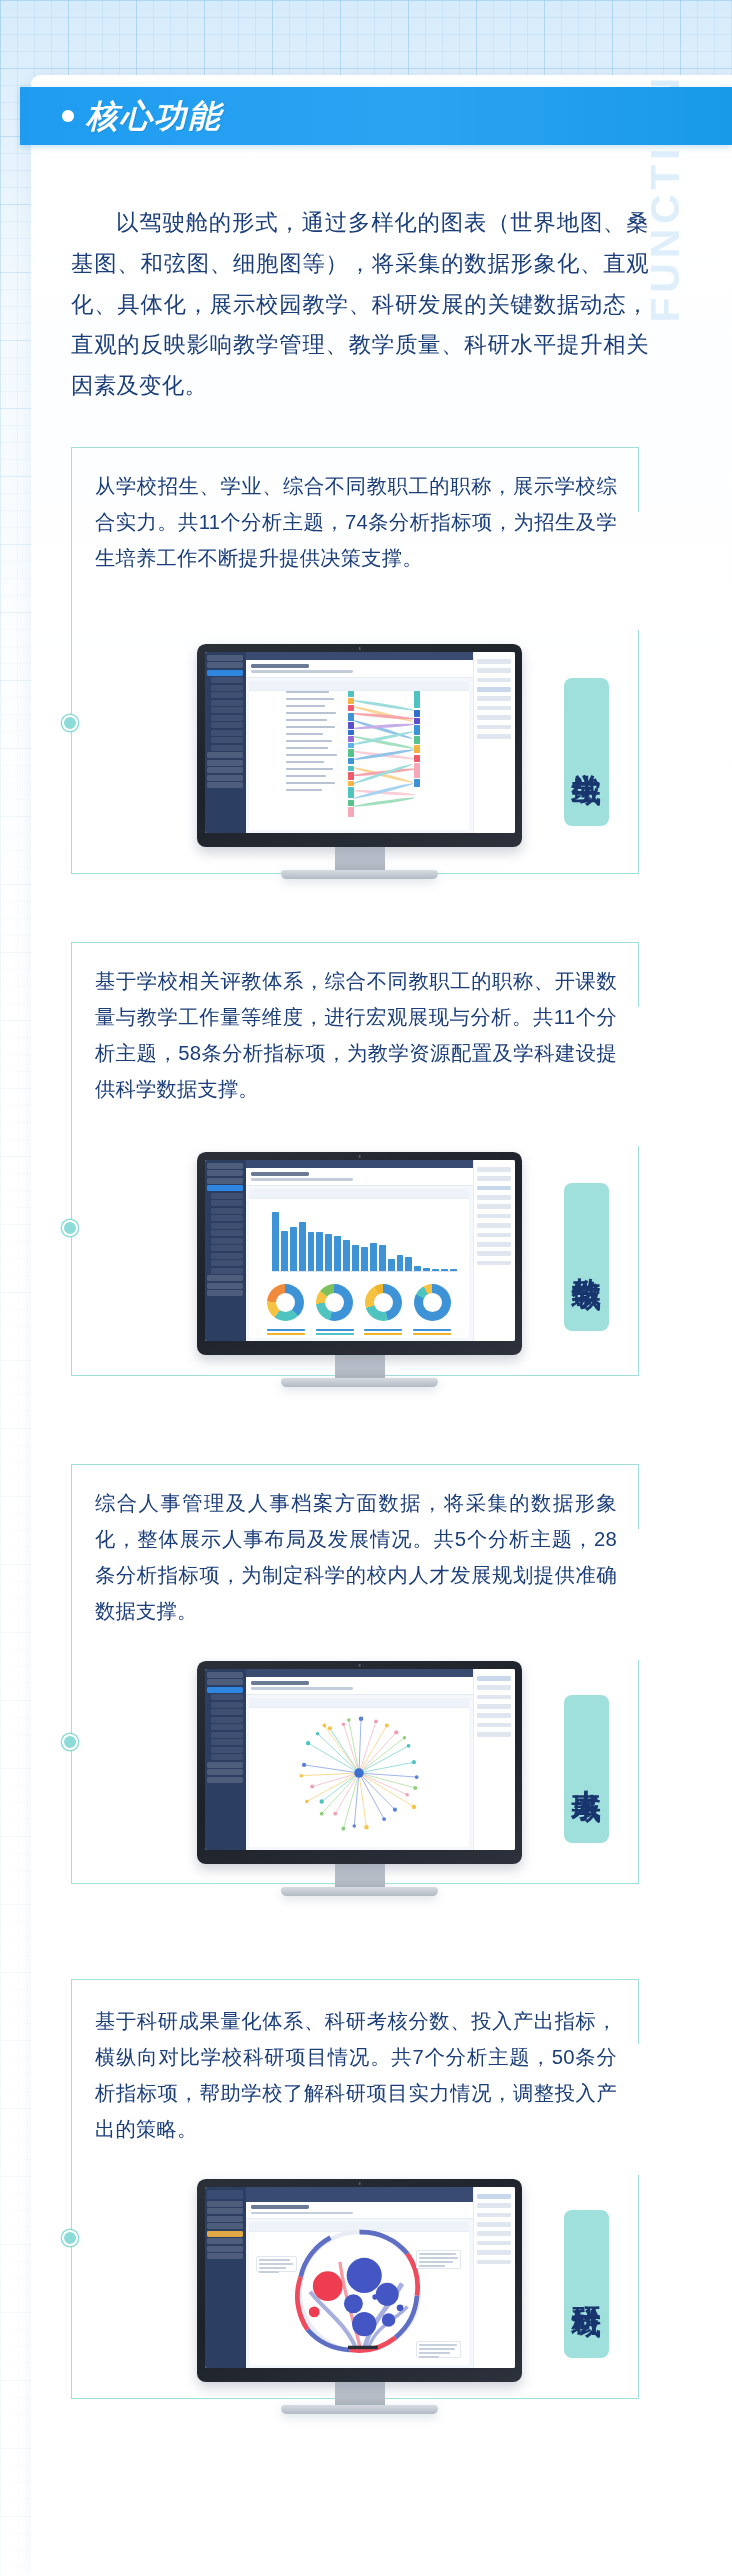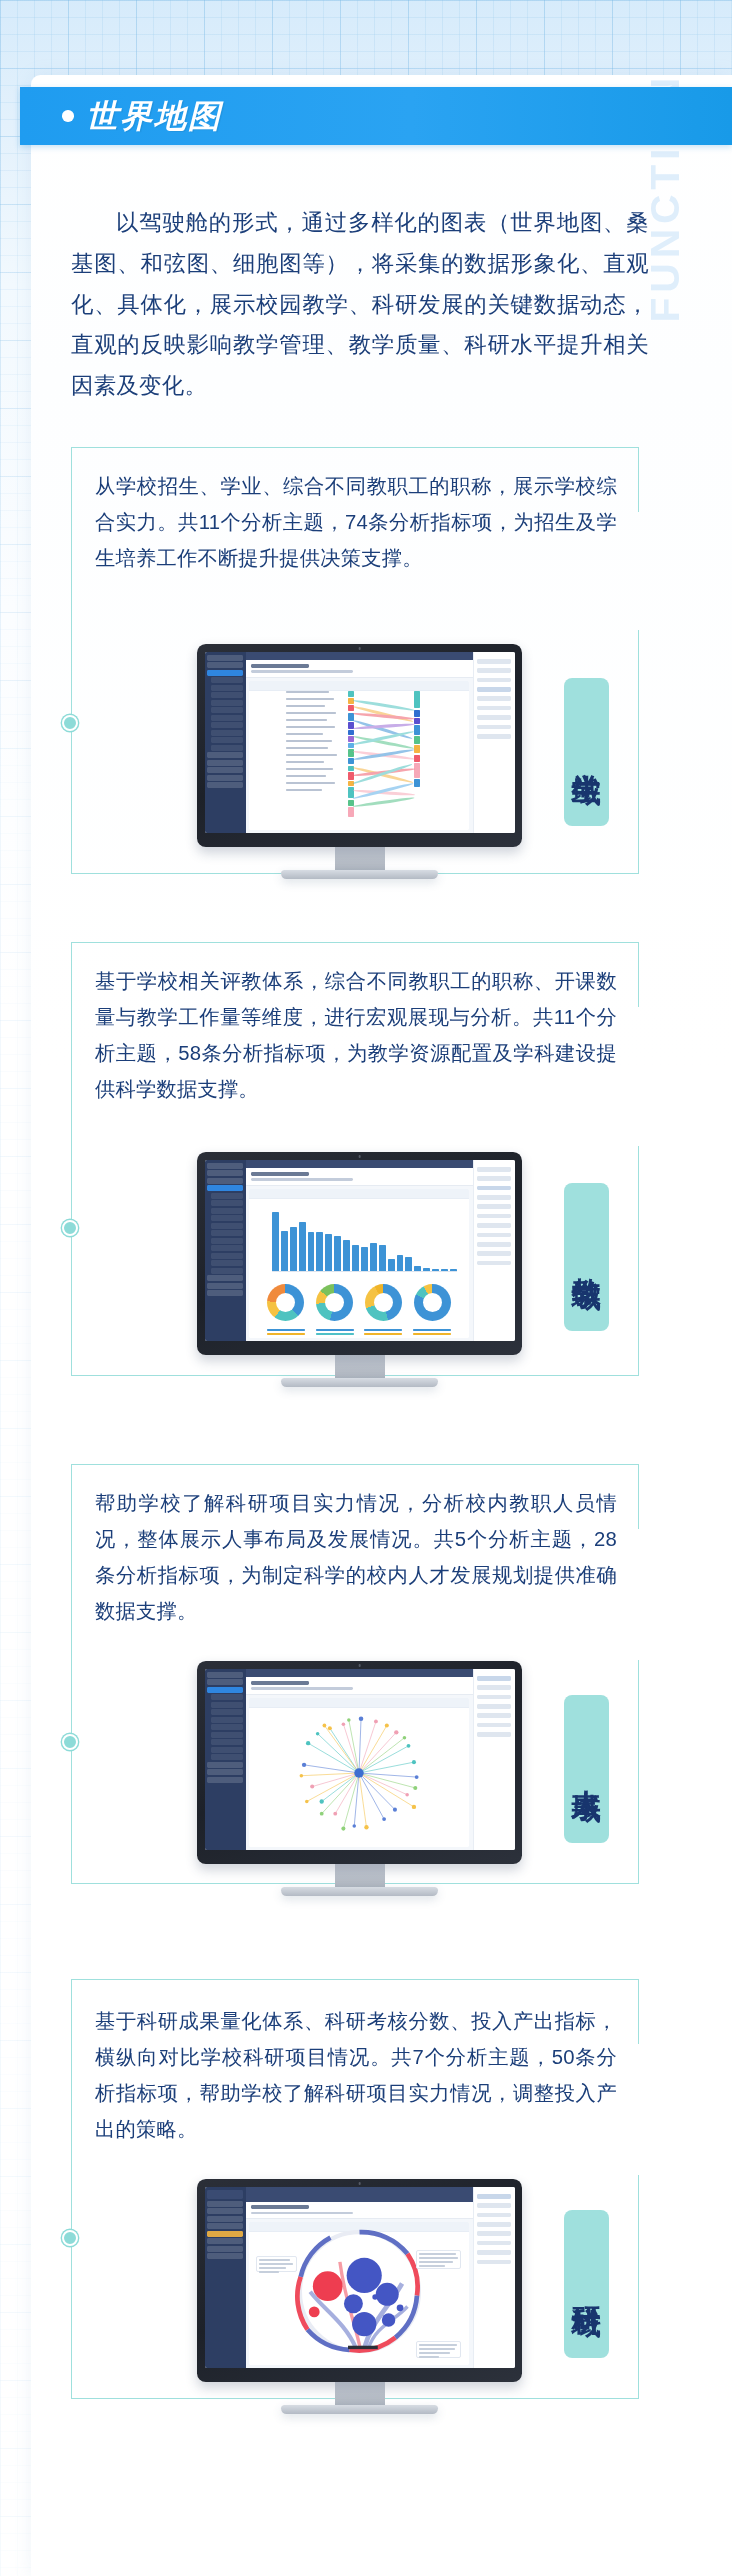--- a/index.html
+++ b/index.html
@@ -256,21 +256,21 @@
 <div class="page-bg"></div>
 <div class="grid-lines fine"></div>
 <div class="grid-lines"></div>
 
 <div class="sheet"></div>
 
 <div class="watermark">FUNCTION</div>
 
 <div class="banner">
   <span class="banner-dot"></span>
-  <span class="banner-title">世界地图</span>
+  <span class="banner-title">核心功能</span>
 </div>
 
 <p class="intro">以驾驶舱的形式，通过多样化的图表（世界地图、桑基图、和弦图、细胞图等），将采集的数据形象化、直观化、具体化，展示校园教学、科研发展的关键数据动态，　直观的反映影响教学管理、教学质量、科研水平提升相关因素及变化。</p>
 
 <div class="section" style="top:0">
 
   <div class="sec-frame" style="top:447px;height:427px">
     <span class="frame-right-top" style="top:-1.4px;height:65px"></span>
     <span class="frame-right-bot" style="bottom:-1.4px;height:244px"></span>
   </div>
@@ -511,21 +511,21 @@
 </div>
 
 <div class="section" style="top:0">
 
   <div class="sec-frame" style="top:1464px;height:420px">
     <span class="frame-right-top" style="top:-1.4px;height:65px"></span>
     <span class="frame-right-bot" style="bottom:-1.4px;height:224px"></span>
   </div>
   <span class="sec-bullet" style="top:1734px"></span>
 
-  <div class="sec-text" style="top:1485px">帮助学校了解科研项目实力情况，分析校内教职人员情况，整体展示人事布局及发展情况。共5个分析主题，28条分析指标项，为制定科学的校内人才发展规划提供准确数据支撑。</div>
+  <div class="sec-text" style="top:1485px">综合人事管理及人事档案方面数据，将采集的数据形象化，整体展示人事布局及发展情况。共5个分析主题，28条分析指标项，为制定科学的校内人才发展规划提供准确数据支撑。</div>
 
   <div class="monitor" style="left:197px;top:1661px">
     <div class="mon-bezel">
       <span class="mon-cam"></span>
       <div class="mon-screen">
         <div class="dash-side">
           <div class="s-row"></div>
             <div class="s-row"></div>
           <div class="s-row sel"></div>
           <div class="s-row sub"></div>

